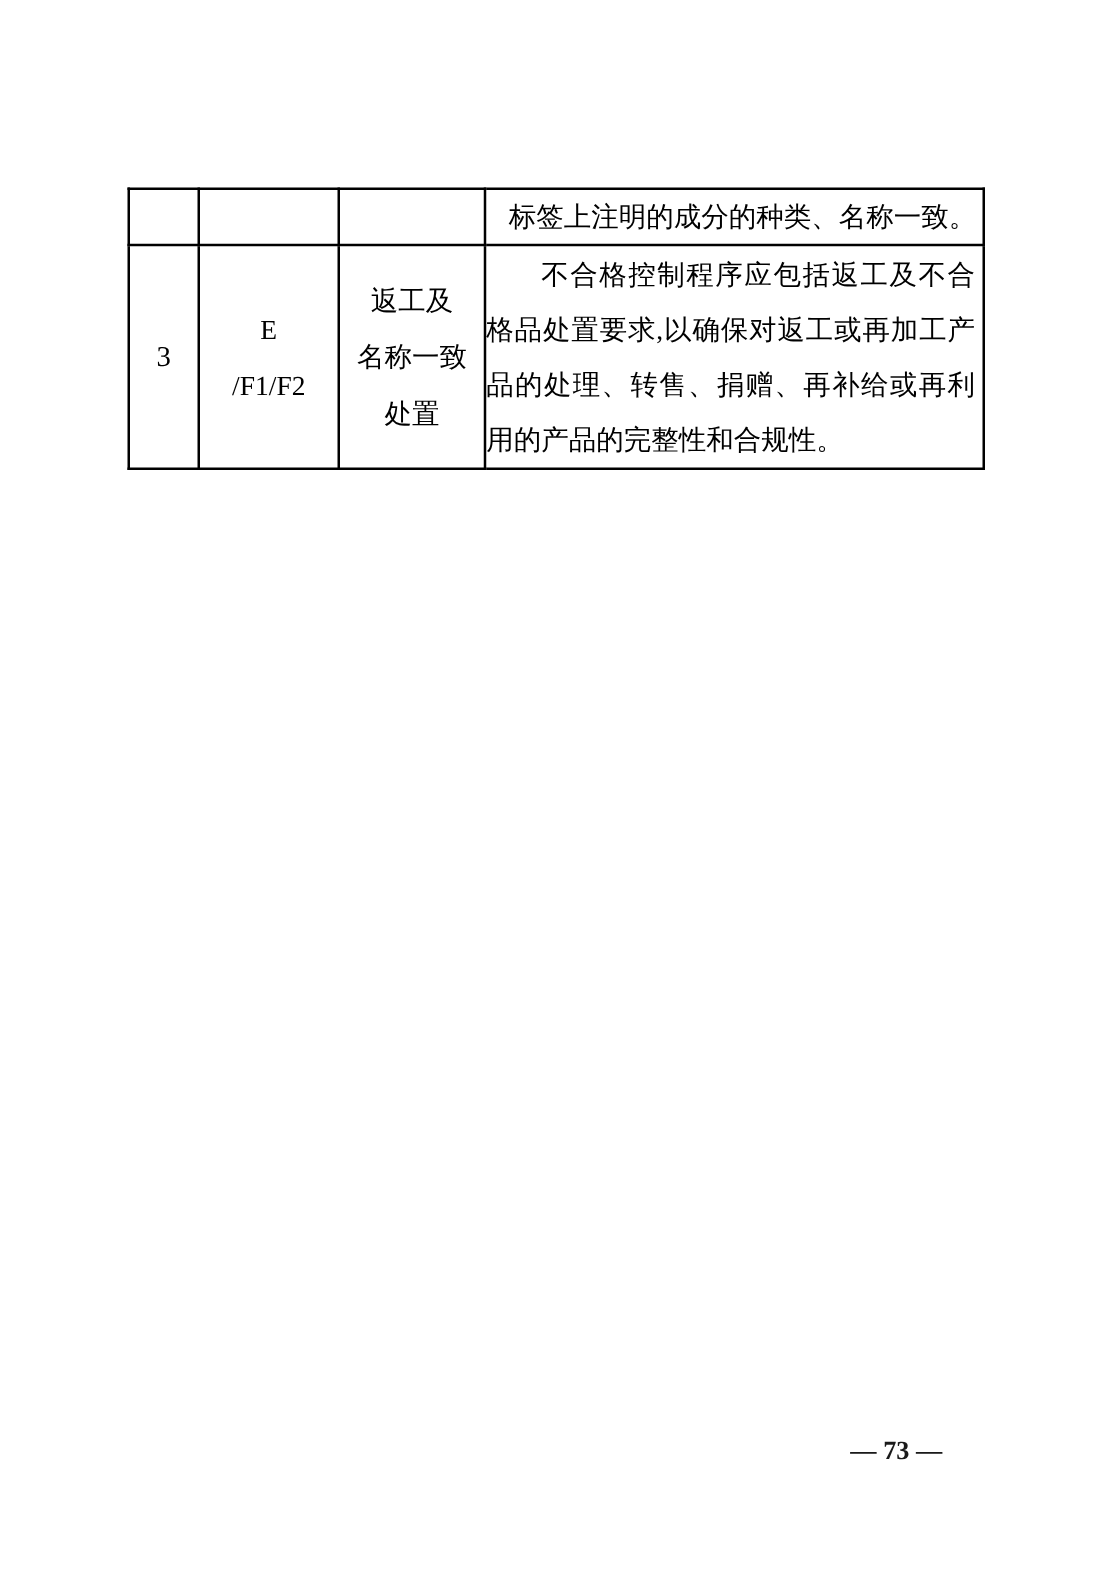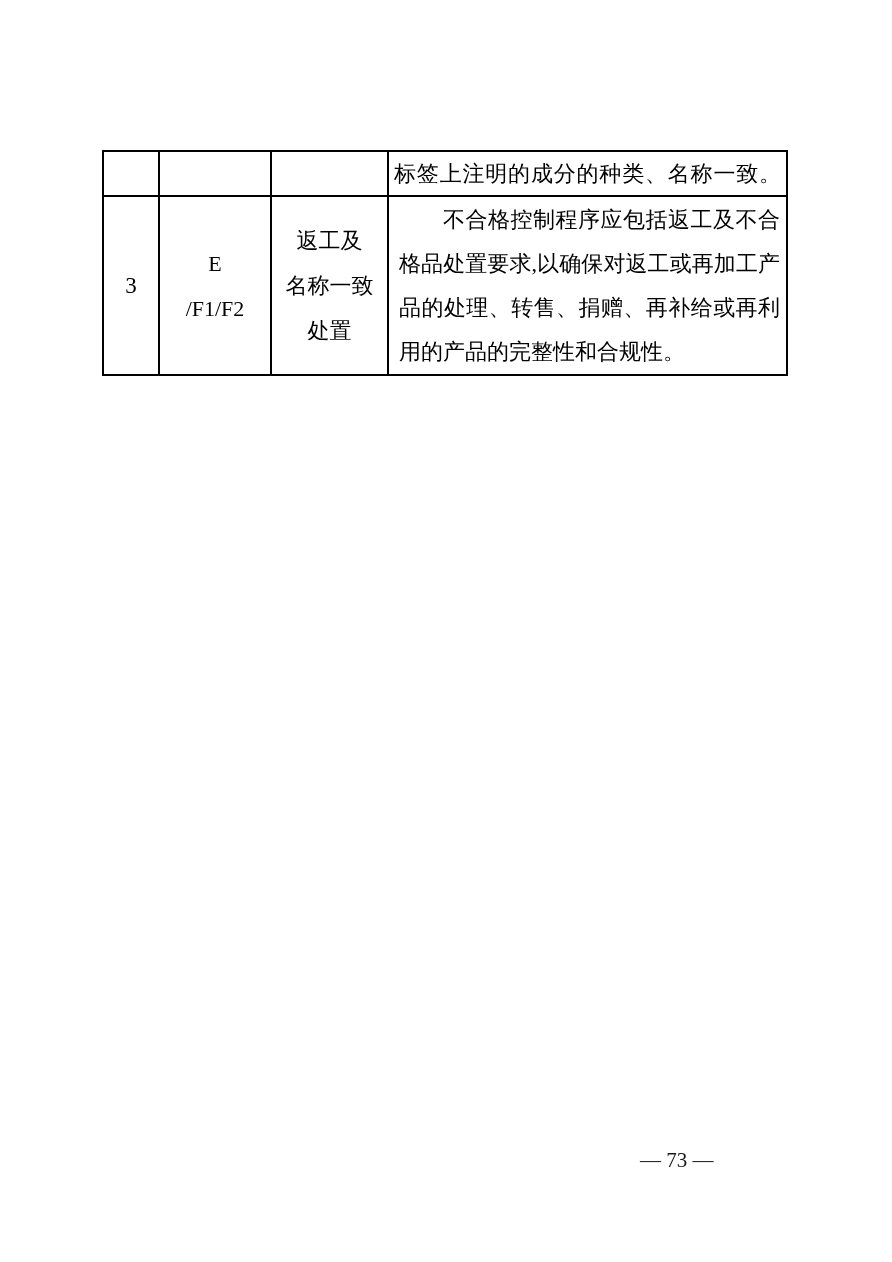--- a/index.html
+++ b/index.html
@@ -36,41 +36,42 @@
     text-align: center;
     font-size: 22px;
   }
   .cell-code .line,
   .cell-category .line {
     line-height: 45px;
   }
   .desc-cont {
     font-size: 22px;
     line-height: 41px;
-    padding: 0 5px;
+    padding: 0 18px;
     text-align: justify;
     text-align-last: justify;
     white-space: nowrap;
   }
   .desc-para {
     font-size: 22px;
     line-height: 44px;
-    padding: 1px 6px 0 10px;
+    padding: 1px 6px 0 0;
     text-indent: 2em;
     text-align: justify;
   }
   .page-number {
     position: absolute;
     top: 1147px;
     left: 640px;
     width: 154px;
-    text-align: left;
+    text-align: center;
     font-size: 21px;
     line-height: 26px;
     color: #1a1a1a;
+    font-weight: bold;
   }
 </style>
 </head>
 <body>
 
 <div class="page">
 
   <table class="doc-table">
     <colgroup>
       <col style="width:56px">

